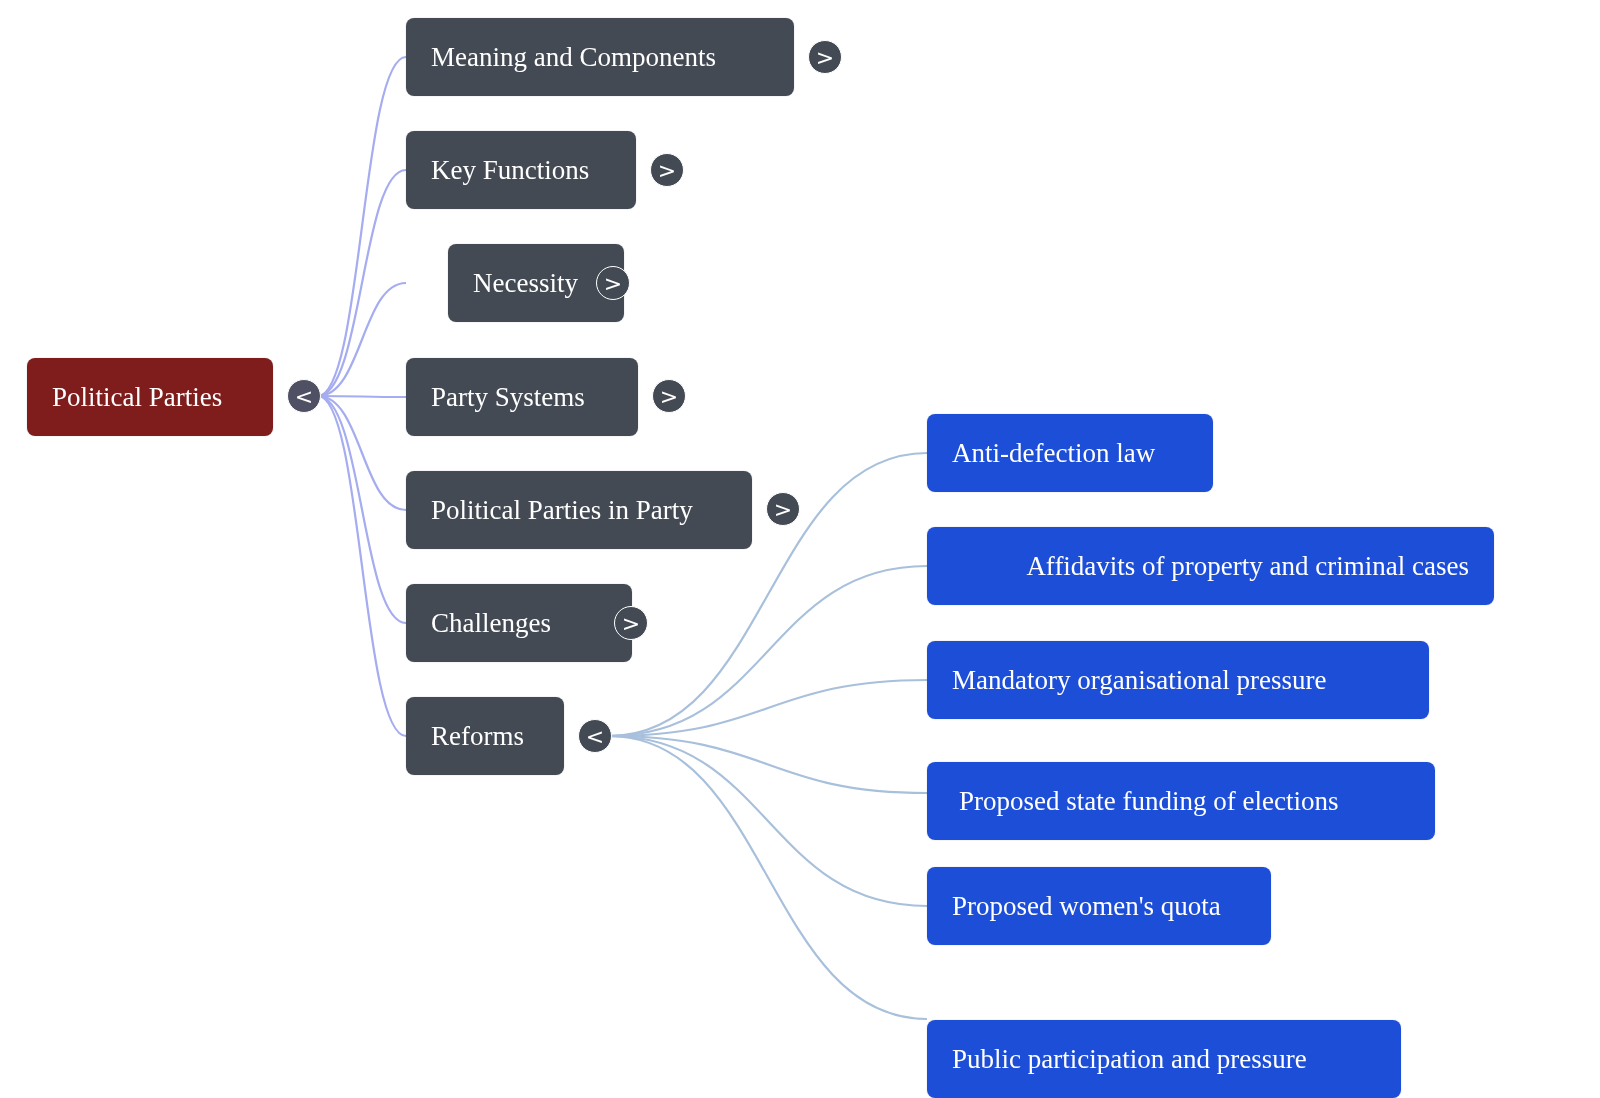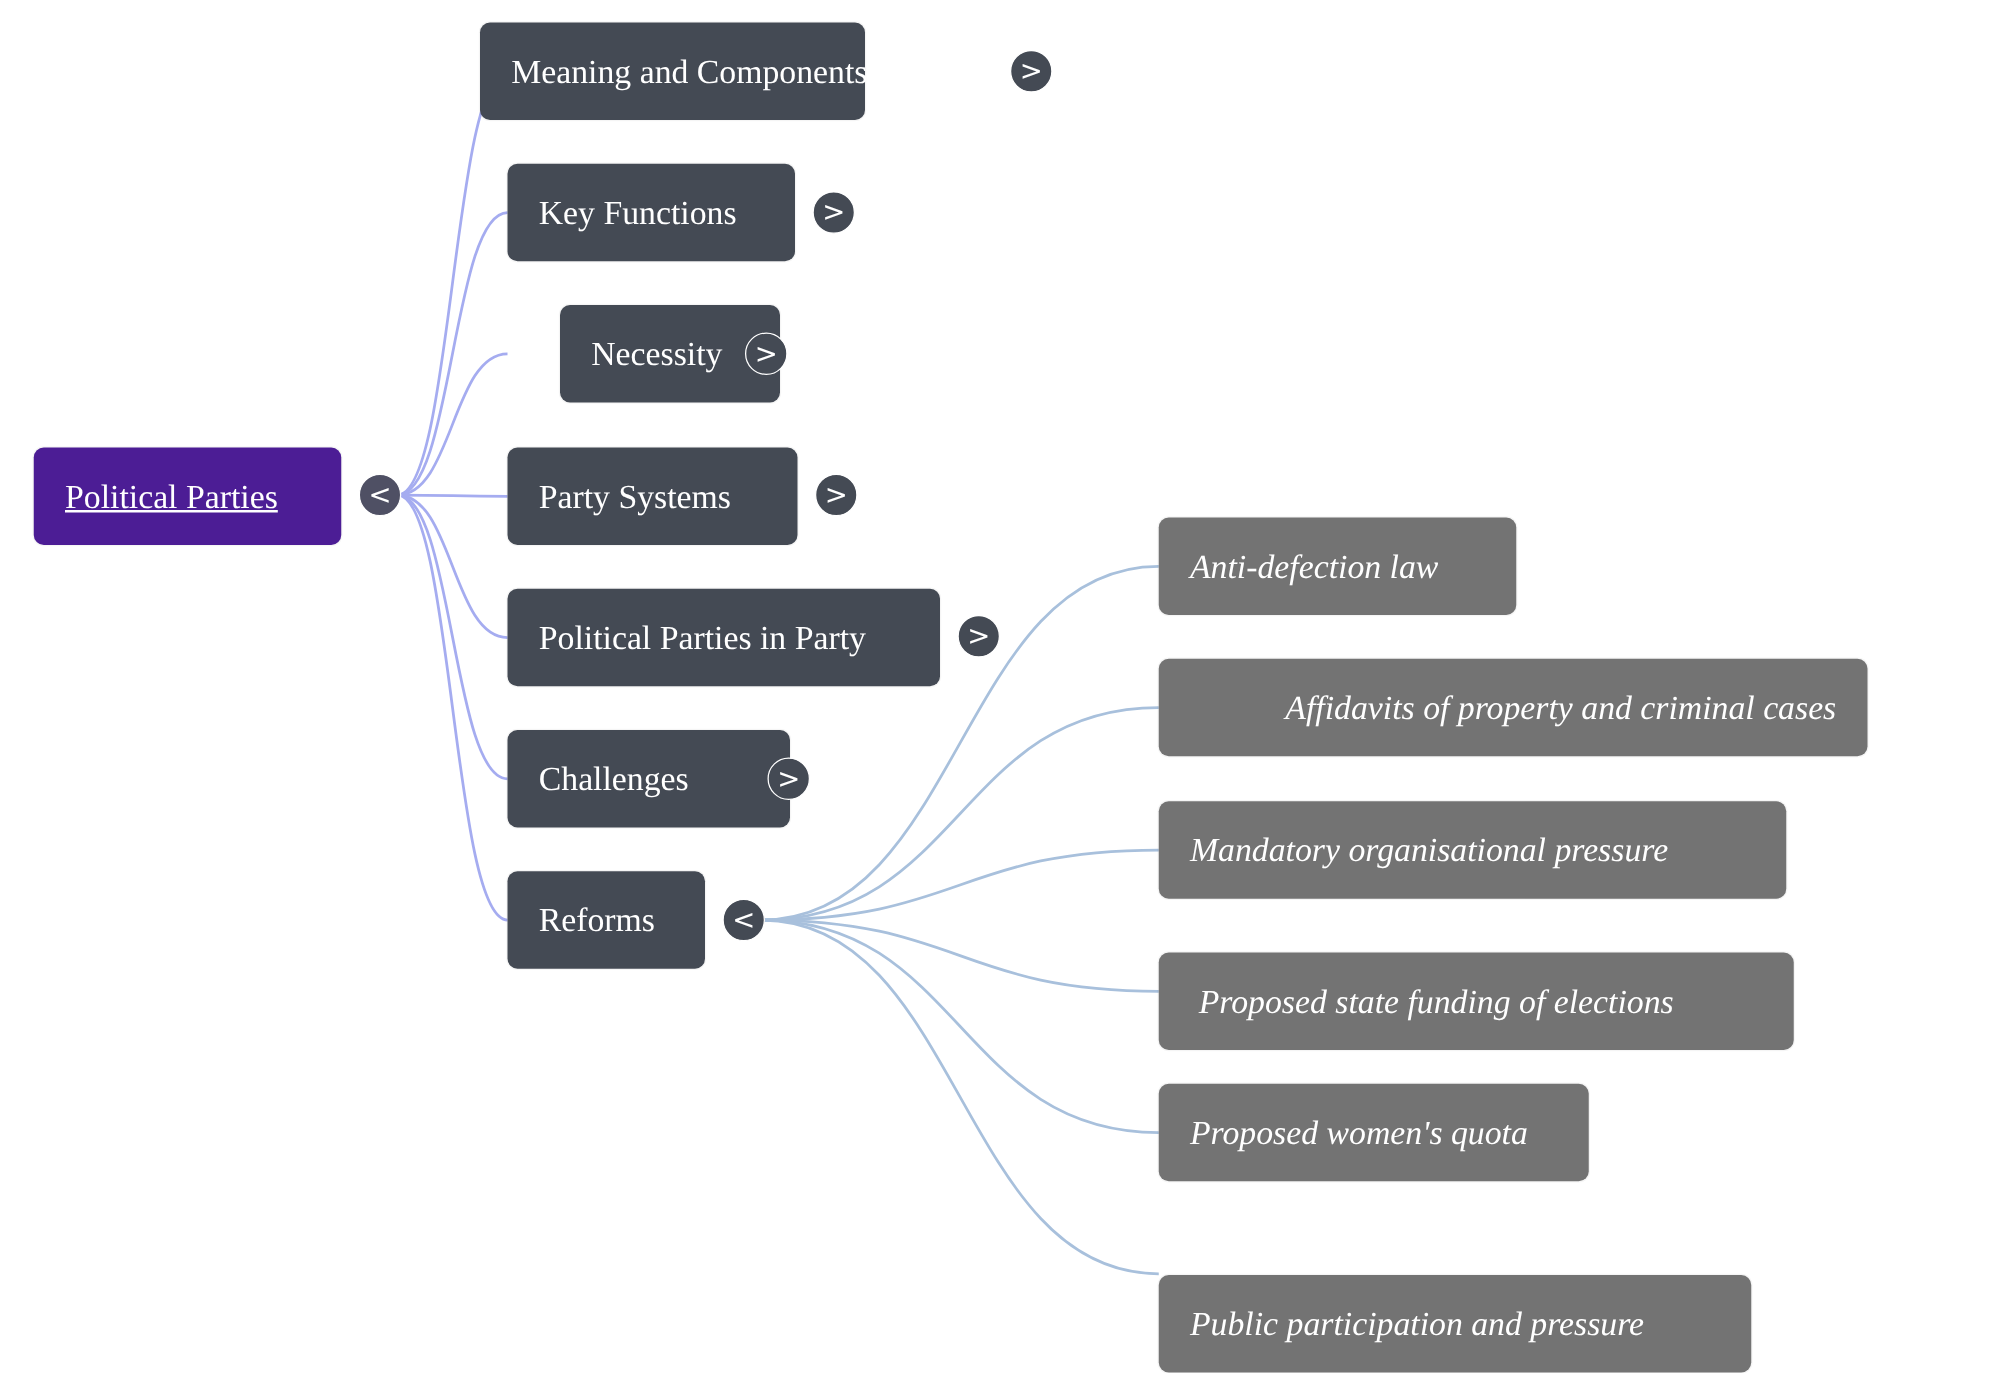--- a/index.html
+++ b/index.html
@@ -3,23 +3,23 @@
 <meta charset="utf-8">
 <style>
   html, body { margin:0; padding:0; background:#ffffff; }
   body { width:1600px; height:1098px; position:relative; overflow:hidden;
          font-family:"Liberation Serif", "DejaVu Serif", serif; }
   #edges { position:absolute; left:0; top:0; width:1600px; height:1098px; }
   .node { position:absolute; box-sizing:border-box; border-radius:8px;
           color:#ffffff; font-size:27px; line-height:78px; height:78px;
           padding:0 25px; white-space:nowrap; cursor:pointer;
           box-shadow:0 0 0 1px rgba(0,0,0,0.04); }
-  .root { background:#4c1d95;text-decoration:underline; }
+  .root { background:#7f1d1d; }
   .l1 { background:#444a54; }
-  .l2 { background:#737373;font-style:italic; }
+  .l2 { background:#1d4ed8; }
   .toggle { position:absolute; width:34px; height:34px; border-radius:50%;
             background:#444a54; color:#fff; font-family:"DejaVu Sans", sans-serif;
             font-size:22px; line-height:33px; text-align:center; cursor:pointer;
             box-sizing:border-box; border:1.5px solid #ffffff; }
   .toggle.root-t { background:#4f5064; }
 </style>
 </head>
 <body>
 
 <svg id="edges">
@@ -34,21 +34,21 @@
     <path d="M609,736 C768,736 768,566 927,566" fill="none" stroke="#a8c0dc" stroke-width="2.2"></path>
     <path d="M609,736 C768,736 768,680 927,680" fill="none" stroke="#a8c0dc" stroke-width="2.2"></path>
     <path d="M609,736 C768,736 768,793 927,793" fill="none" stroke="#a8c0dc" stroke-width="2.2"></path>
     <path d="M609,736 C768,736 768,906 927,906" fill="none" stroke="#a8c0dc" stroke-width="2.2"></path>
     <path d="M609,736 C768,736 768,1019 927,1019" fill="none" stroke="#a8c0dc" stroke-width="2.2"></path>
   </svg>
 
 <div class="node root" id="n-root" style="left:27px; top:358px; width:246px;">Political Parties</div>
 <div class="toggle root-t" id="t-root" style="left:287px; top:379px;">&lt;</div>
 
-<div class="node l1" id="n-b0" style="left:384px; top:18px; width:308px;">Meaning and Components</div>
+<div class="node l1" id="n-b0" style="left:406px; top:18px; width:388px;">Meaning and Components</div>
 <div class="toggle" id="t-b0" style="left:808px; top:40px;">&gt;</div>
 
 <div class="node l1" id="n-b1" style="left:406px; top:131px; width:230px;">Key Functions</div>
 <div class="toggle" id="t-b1" style="left:650px; top:153px;">&gt;</div>
 
 <div class="node l1" id="n-b2" style="left:406px; top:244px; width:176px;margin-left:42px;">Necessity</div>
 <div class="toggle" id="t-b2" style="left:596px; top:266px;">&gt;</div>
 
 <div class="node l1" id="n-b3" style="left:406px; top:358px; width:232px;">Party Systems</div>
 <div class="toggle" id="t-b3" style="left:652px; top:379px;">&gt;</div>

